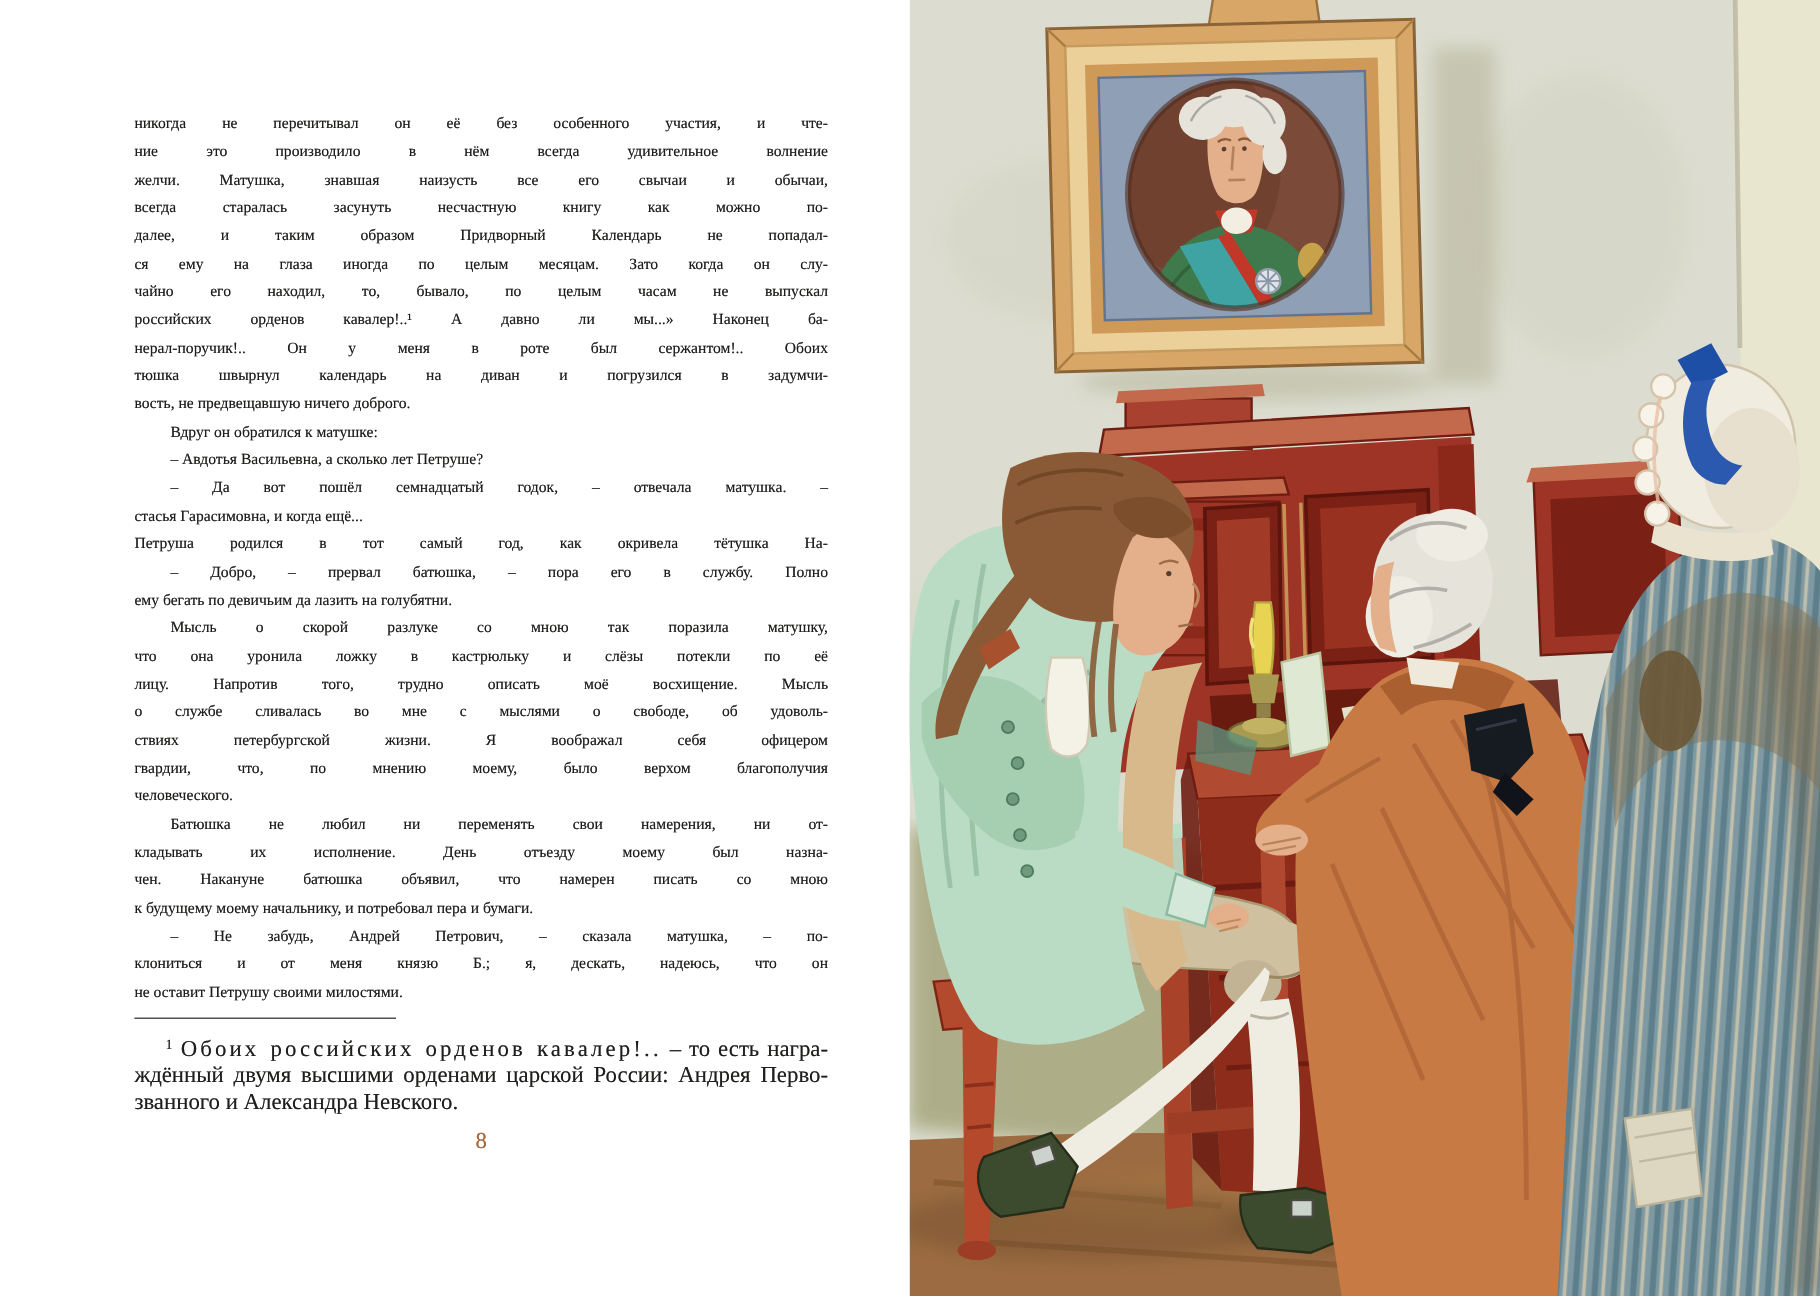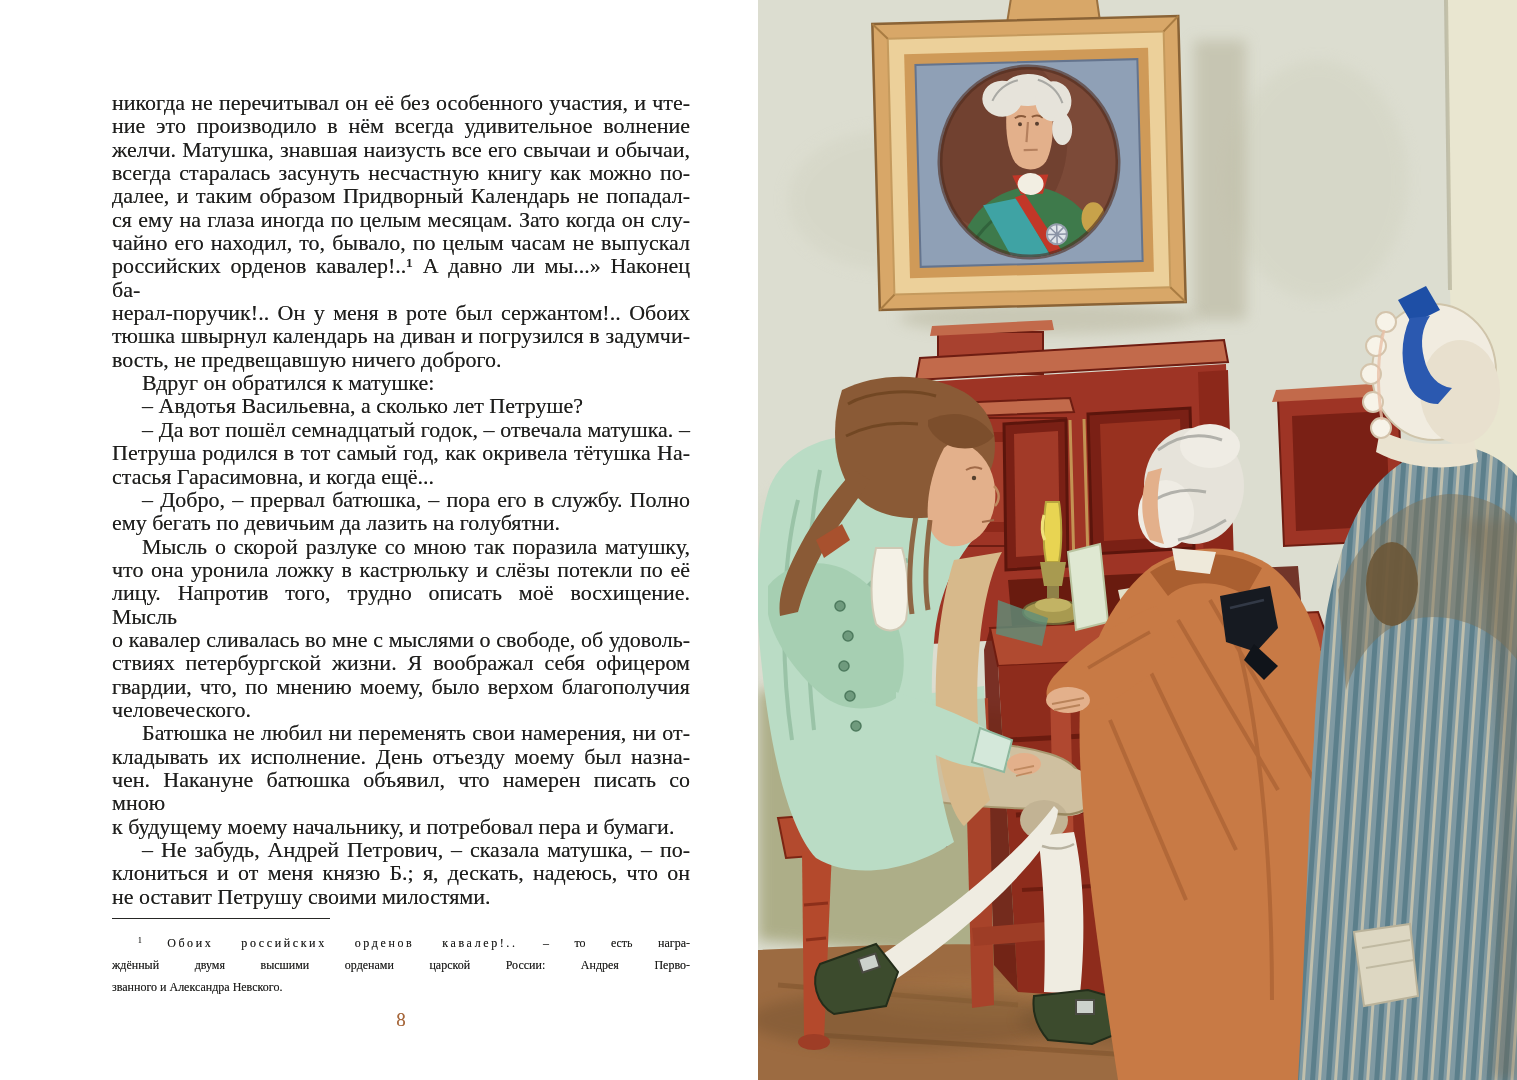--- a/index.html
+++ b/index.html
@@ -7,33 +7,33 @@
     width:1517px;height:1080px;position:relative;overflow:hidden;
     background:#ffffff;
     font-family:"Liberation Serif","DejaVu Serif",serif;
   }
   
   .left-page{
     position:absolute;left:112px;top:91px;width:578px;
     color:var(--ink,#1e1e1c);
   }
   .body-text{
-    font-size:22px;line-height:23.35px;
+    font-size:13px;line-height:23.35px;
     text-shadow:0 0 0.3px rgba(20,20,20,0.6);
   }
   .line{text-align:justify;text-align-last:justify;white-space:nowrap;}
   .line{white-space:normal;}
   .line.plast{text-align-last:left;}
   .line.indent{text-indent:30px;}
   .footnote-rule{
     width:218px;border:0;border-top:1.6px solid #262624;
     margin:10px 0 11px 0;
   }
   .footnote{
-    font-size:12px;line-height:21.9px;
+    font-size:19px;line-height:21.9px;
     text-shadow:0 0 0.3px rgba(20,20,20,0.55);
   }
   .fn-line{text-align:justify;}
   .fn-just{text-align-last:justify;}
   .fn-line.fn-first{text-indent:26px;}
   .fn-marker{font-size:0.62em;vertical-align:0.5em;}
   .fn-spaced{letter-spacing:2.6px;}
   .page-number{
     margin-top:11px;text-align:center;
     font-size:19px;color:var(--page-number-color,#a7683c);
@@ -59,28 +59,28 @@
         <div class="line">далее, и таким образом Придворный Календарь не попадал-</div>
         <div class="line">ся ему на глаза иногда по целым месяцам. Зато когда он слу-</div>
         <div class="line">чайно его находил, то, бывало, по целым часам не выпускал</div>
         <div class="line">российских орденов кавалер!..¹ А давно ли мы...» Наконец ба-</div>
         <div class="line">нерал-поручик!.. Он у меня в роте был сержантом!.. Обоих</div>
         <div class="line">тюшка швырнул календарь на диван и погрузился в задумчи-</div>
         <div class="line plast">вость, не предвещавшую ничего доброго.</div>
         <div class="line indent plast">Вдруг он обратился к матушке:</div>
         <div class="line indent plast">– Авдотья Васильевна, а сколько лет Петруше?</div>
         <div class="line indent">– Да вот пошёл семнадцатый годок, – отвечала матушка. –</div>
+        <div class="line plast">стасья Гарасимовна, и когда ещё...</div>
         <div class="line">Петруша родился в тот самый год, как окривела тётушка На-</div>
-        <div class="line plast">стасья Гарасимовна, и когда ещё...</div>
         <div class="line indent">– Добро, – прервал батюшка, – пора его в службу. Полно</div>
         <div class="line plast">ему бегать по девичьим да лазить на голубятни.</div>
         <div class="line indent">Мысль о скорой разлуке со мною так поразила матушку,</div>
         <div class="line">что она уронила ложку в кастрюльку и слёзы потекли по её</div>
         <div class="line">лицу. Напротив того, трудно описать моё восхищение. Мысль</div>
-        <div class="line">о кавалер сливалась во мне с мыслями о свободе, об удоволь-</div>
+        <div class="line">о службе сливалась во мне с мыслями о свободе, об удоволь-</div>
         <div class="line">ствиях петербургской жизни. Я воображал себя офицером</div>
         <div class="line">гвардии, что, по мнению моему, было верхом благополучия</div>
         <div class="line plast">человеческого.</div>
         <div class="line indent">Батюшка не любил ни переменять свои намерения, ни от-</div>
         <div class="line">кладывать их исполнение. День отъезду моему был назна-</div>
         <div class="line">чен. Накануне батюшка объявил, что намерен писать со мною</div>
         <div class="line plast">к будущему моему начальнику, и потребовал пера и бумаги.</div>
         <div class="line indent">– Не забудь, Андрей Петрович, – сказала матушка, – по-</div>
         <div class="line">клониться и от меня князю Б.; я, дескать, надеюсь, что он</div>
         <div class="line plast">не оставит Петрушу своими милостями.</div>

